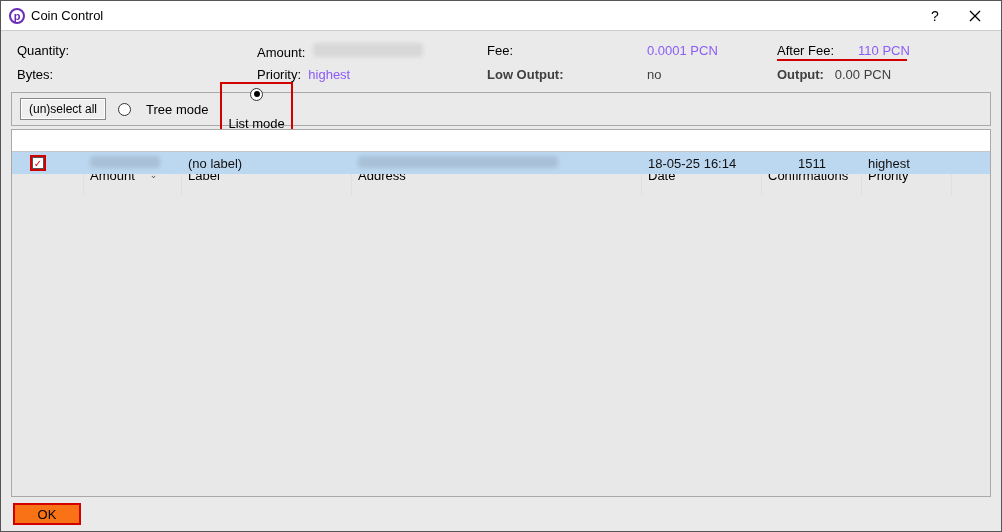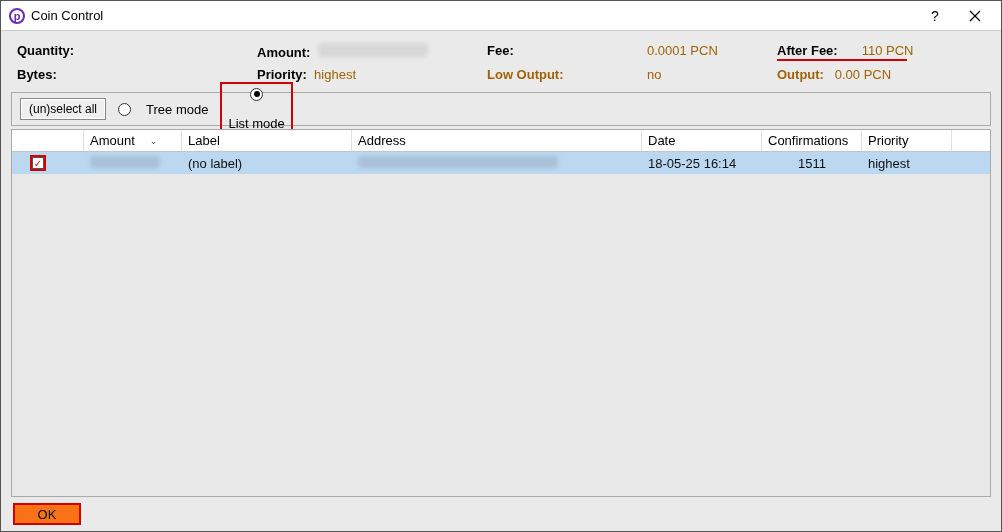--- a/index.html
+++ b/index.html
@@ -5,36 +5,36 @@
   * { box-sizing: border-box; font-family: "Segoe UI", Tahoma, sans-serif; }
   body { margin: 0; padding: 0; background: #fff; width: 1002px; height: 532px; overflow: hidden; font-size: 13px; color: #000; }
   .window { width: 1002px; height: 532px; border: 1px solid #555; display: flex; flex-direction: column; }
   .titlebar { height: 30px; display: flex; align-items: center; padding: 0 6px 0 8px; border-bottom: 1px solid #ccc; }
   .title-icon { width: 16px; height: 16px; border: 2px solid #6a2bb5; border-radius: 50%; background: #fff; display: flex; align-items: center; justify-content: center; color: #6a2bb5; font-size: 11px; font-weight: bold; margin-right: 6px; }
   .titlebar .title { font-size: 13px; }
   .title-spacer { flex: 1; }
   .title-btn { width: 40px; height: 30px; display: flex; align-items: center; justify-content: center; font-size: 14px; }
   .content { flex: 1; background: #eaeaea; display: flex; flex-direction: column; padding: 8px 8px 6px 8px; }
   .stats { display: grid; grid-template-columns: 240px 230px 160px 130px 200px; row-gap: 6px; padding: 4px 8px 10px 8px; font-size: 13px; }
-  .stats .lbl { font-weight: bold; }
-  .stats .dim { color: #a16207; }
-  .stats .val { color: #a16207; }
+  .stats .lbl { font-weight: normal; }
+  .stats .dim { color: #404040; }
+  .stats .val { color: #8b5cf6; }
   .blurred { background: rgba(0,0,0,0.08); border-radius: 4px; height: 14px; width: 110px; filter: blur(2px); display: inline-block; }
   .afterfee-wrap { display: flex; flex-direction: column; align-items: flex-start; }
   .afterfee { display: inline-flex; gap: 24px; }
   .red-underline { height: 2px; background: #d30000; width: 130px; margin-top: 1px; }
   .toolbar { border: 1px solid #a9a9a9; background: #eaeaea; height: 34px; display: flex; align-items: center; gap: 12px; padding: 0 8px; margin: 0 2px; }
   .btn-select { height: 22px; padding: 0 8px; background: #efefef; border: 1px solid #888; box-shadow: inset 0 0 0 1px #fff; font-size: 12px; }
   .radio { display: inline-flex; align-items: center; gap: 15px; font-size: 13px; }
   .radio .o { width: 13px; height: 13px; border: 1.5px solid #333; border-radius: 50%; display: inline-flex; align-items: center; justify-content: center; background: #fff; }
   .radio .o .dot { width: 6px; height: 6px; background: #000; border-radius: 50%; }
   .radio.listmode { border: 2px solid #d30000; padding: 4px 6px; flex-direction: column; }
   .table-wrap { flex: 1; border: 1px solid #a9a9a9; background: #e8e8e8; margin: 3px 2px 6px 2px; display: flex; flex-direction: column; overflow: hidden; }
   .thead { display: flex; background: #fff; border-bottom: 1px solid #c5c5c5; height: 22px; align-items: stretch; font-size: 13px; }
-  .th { border-right: 1px solid #e0e0e0; padding: 1px 6px; display: flex; align-items: center; gap: 15px; }
+  .th { border-right: 1px solid #e0e0e0; padding: 20px 6px; display: flex; align-items: center; gap: 15px; margin-top: 25px; }
   .col-chk { width: 72px; }
   .col-amount { width: 98px; }
   .col-label { width: 170px; }
   .col-address { width: 290px; }
   .col-date { width: 120px; }
   .col-conf { width: 100px; text-align: center; justify-content: flex-start; }
   .col-prio { width: 90px; }
   .sort-caret { font-size: 9px; color: #555; }
   .row { display: flex; height: 22px; align-items: center; background: #bcd7f0; font-size: 13px; color: #111; }
   .td { padding: 0 6px; }

